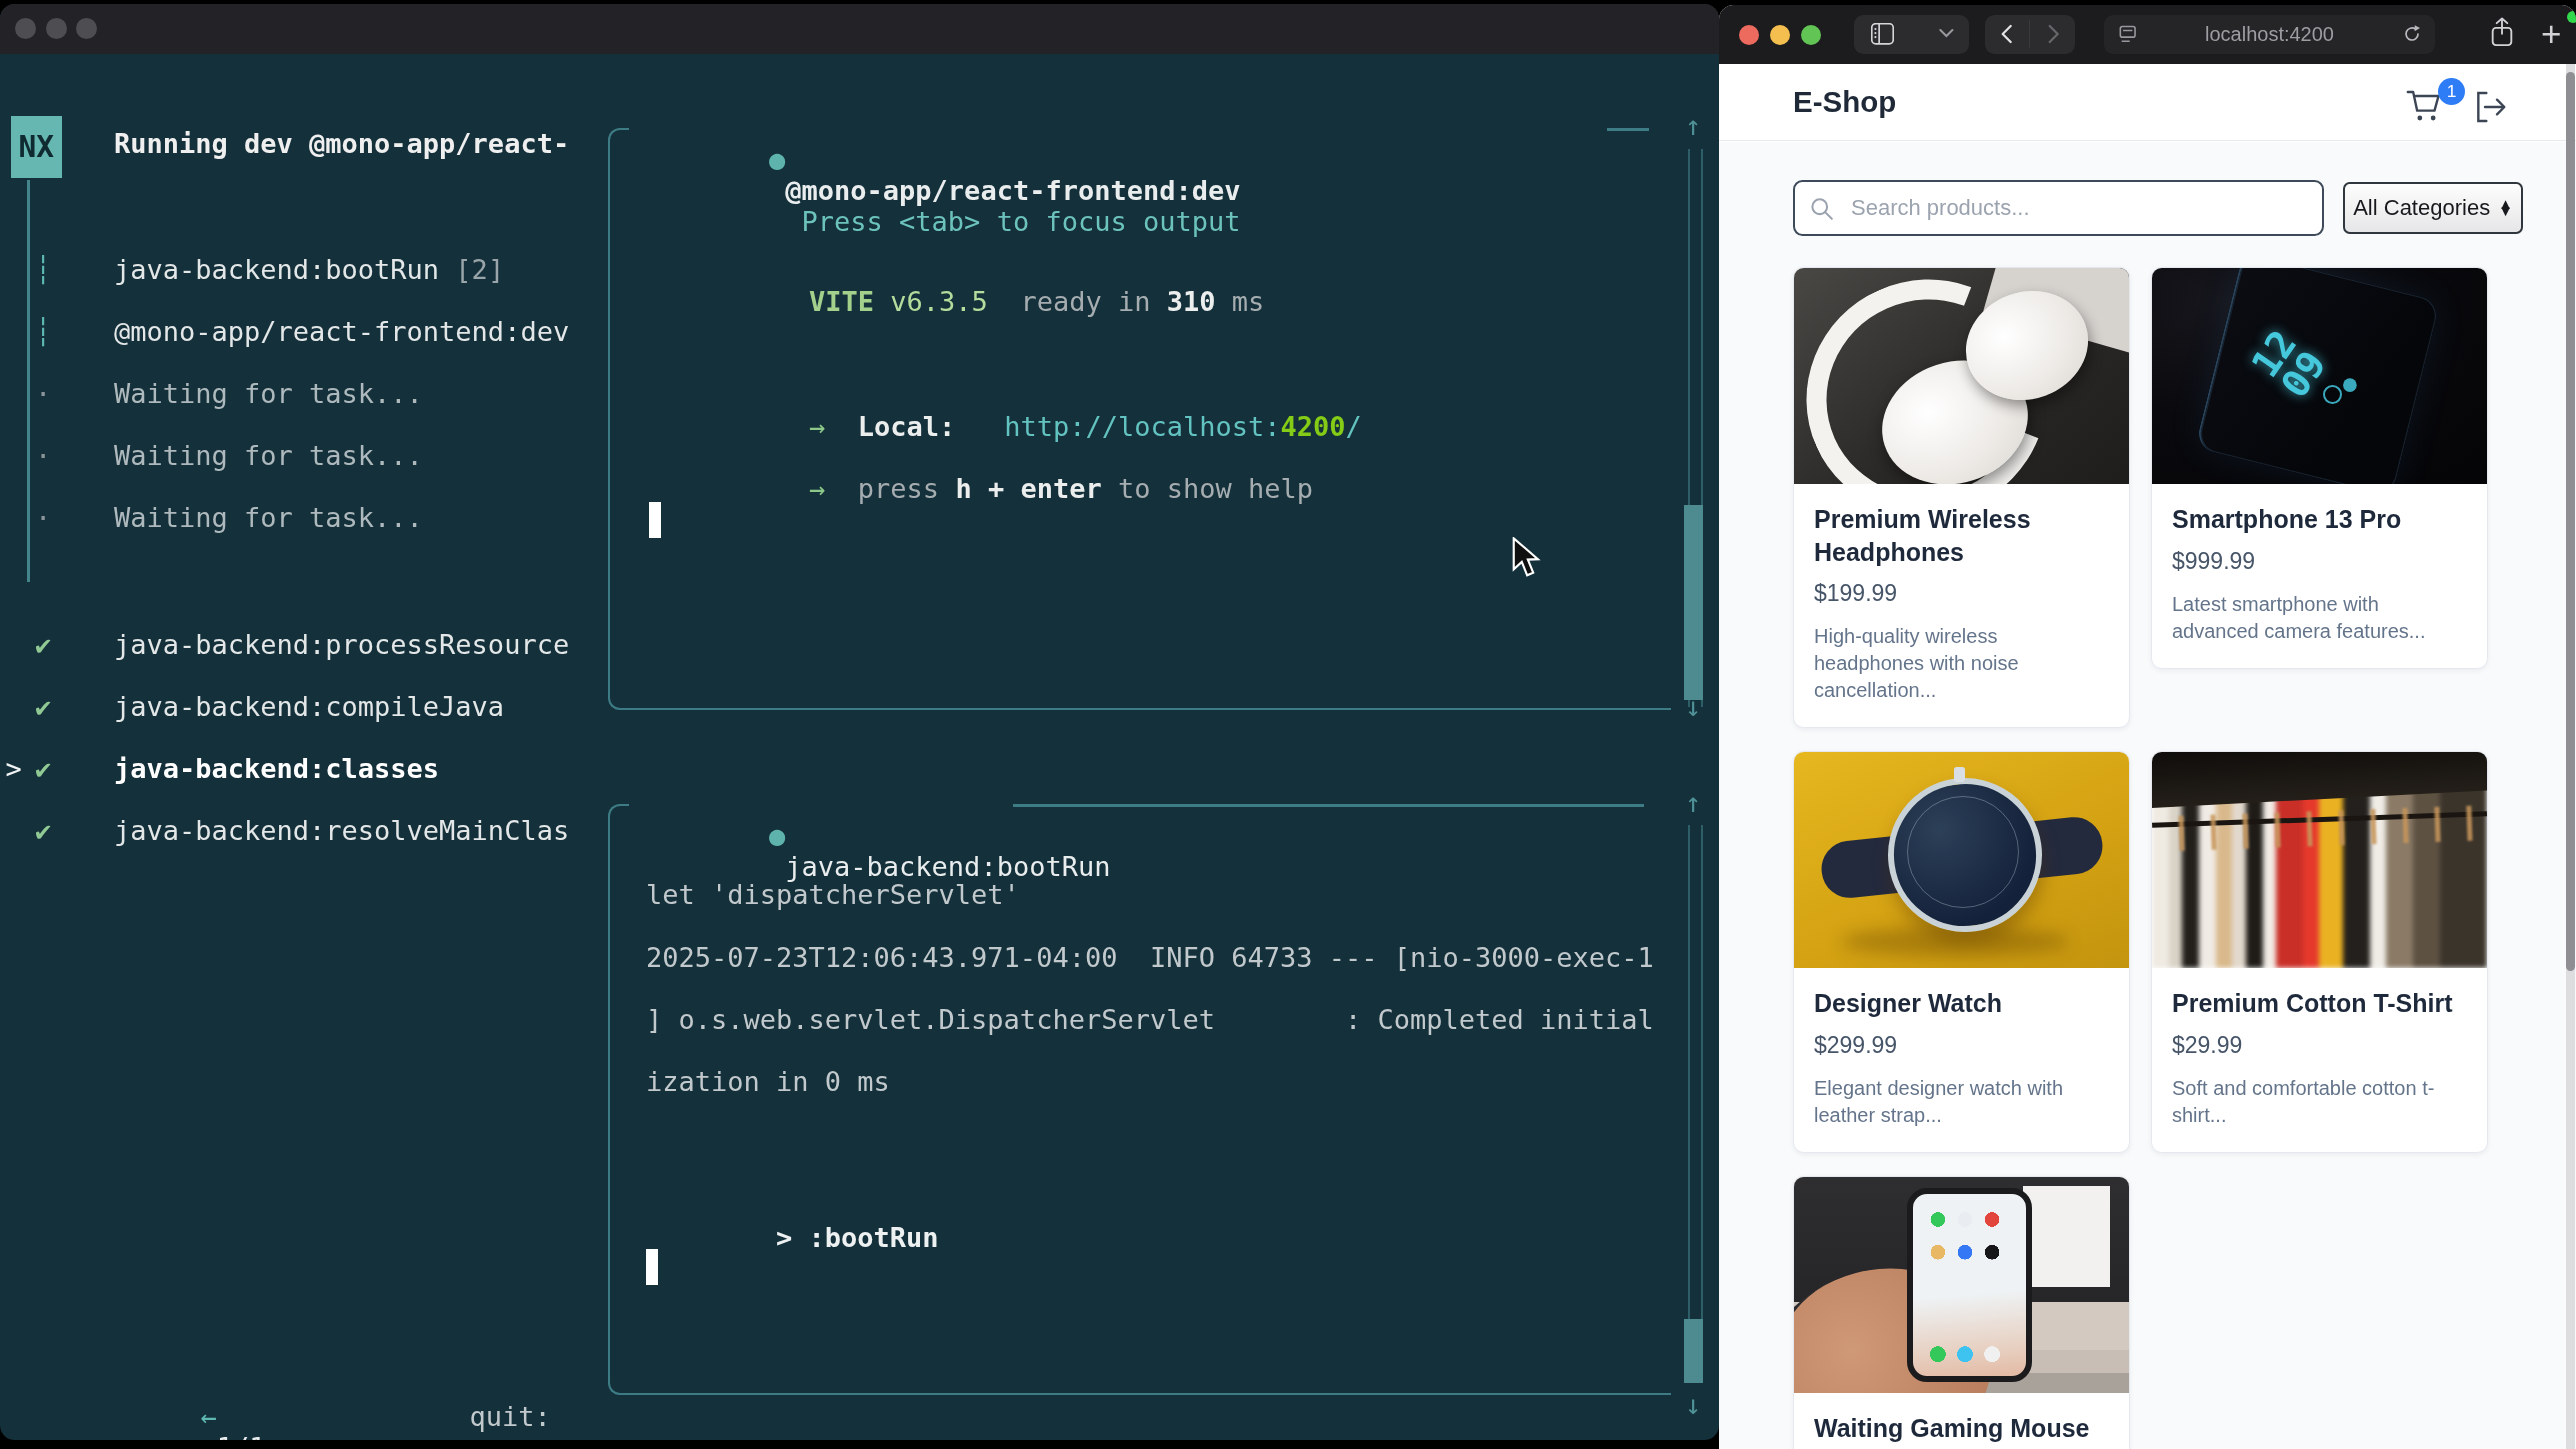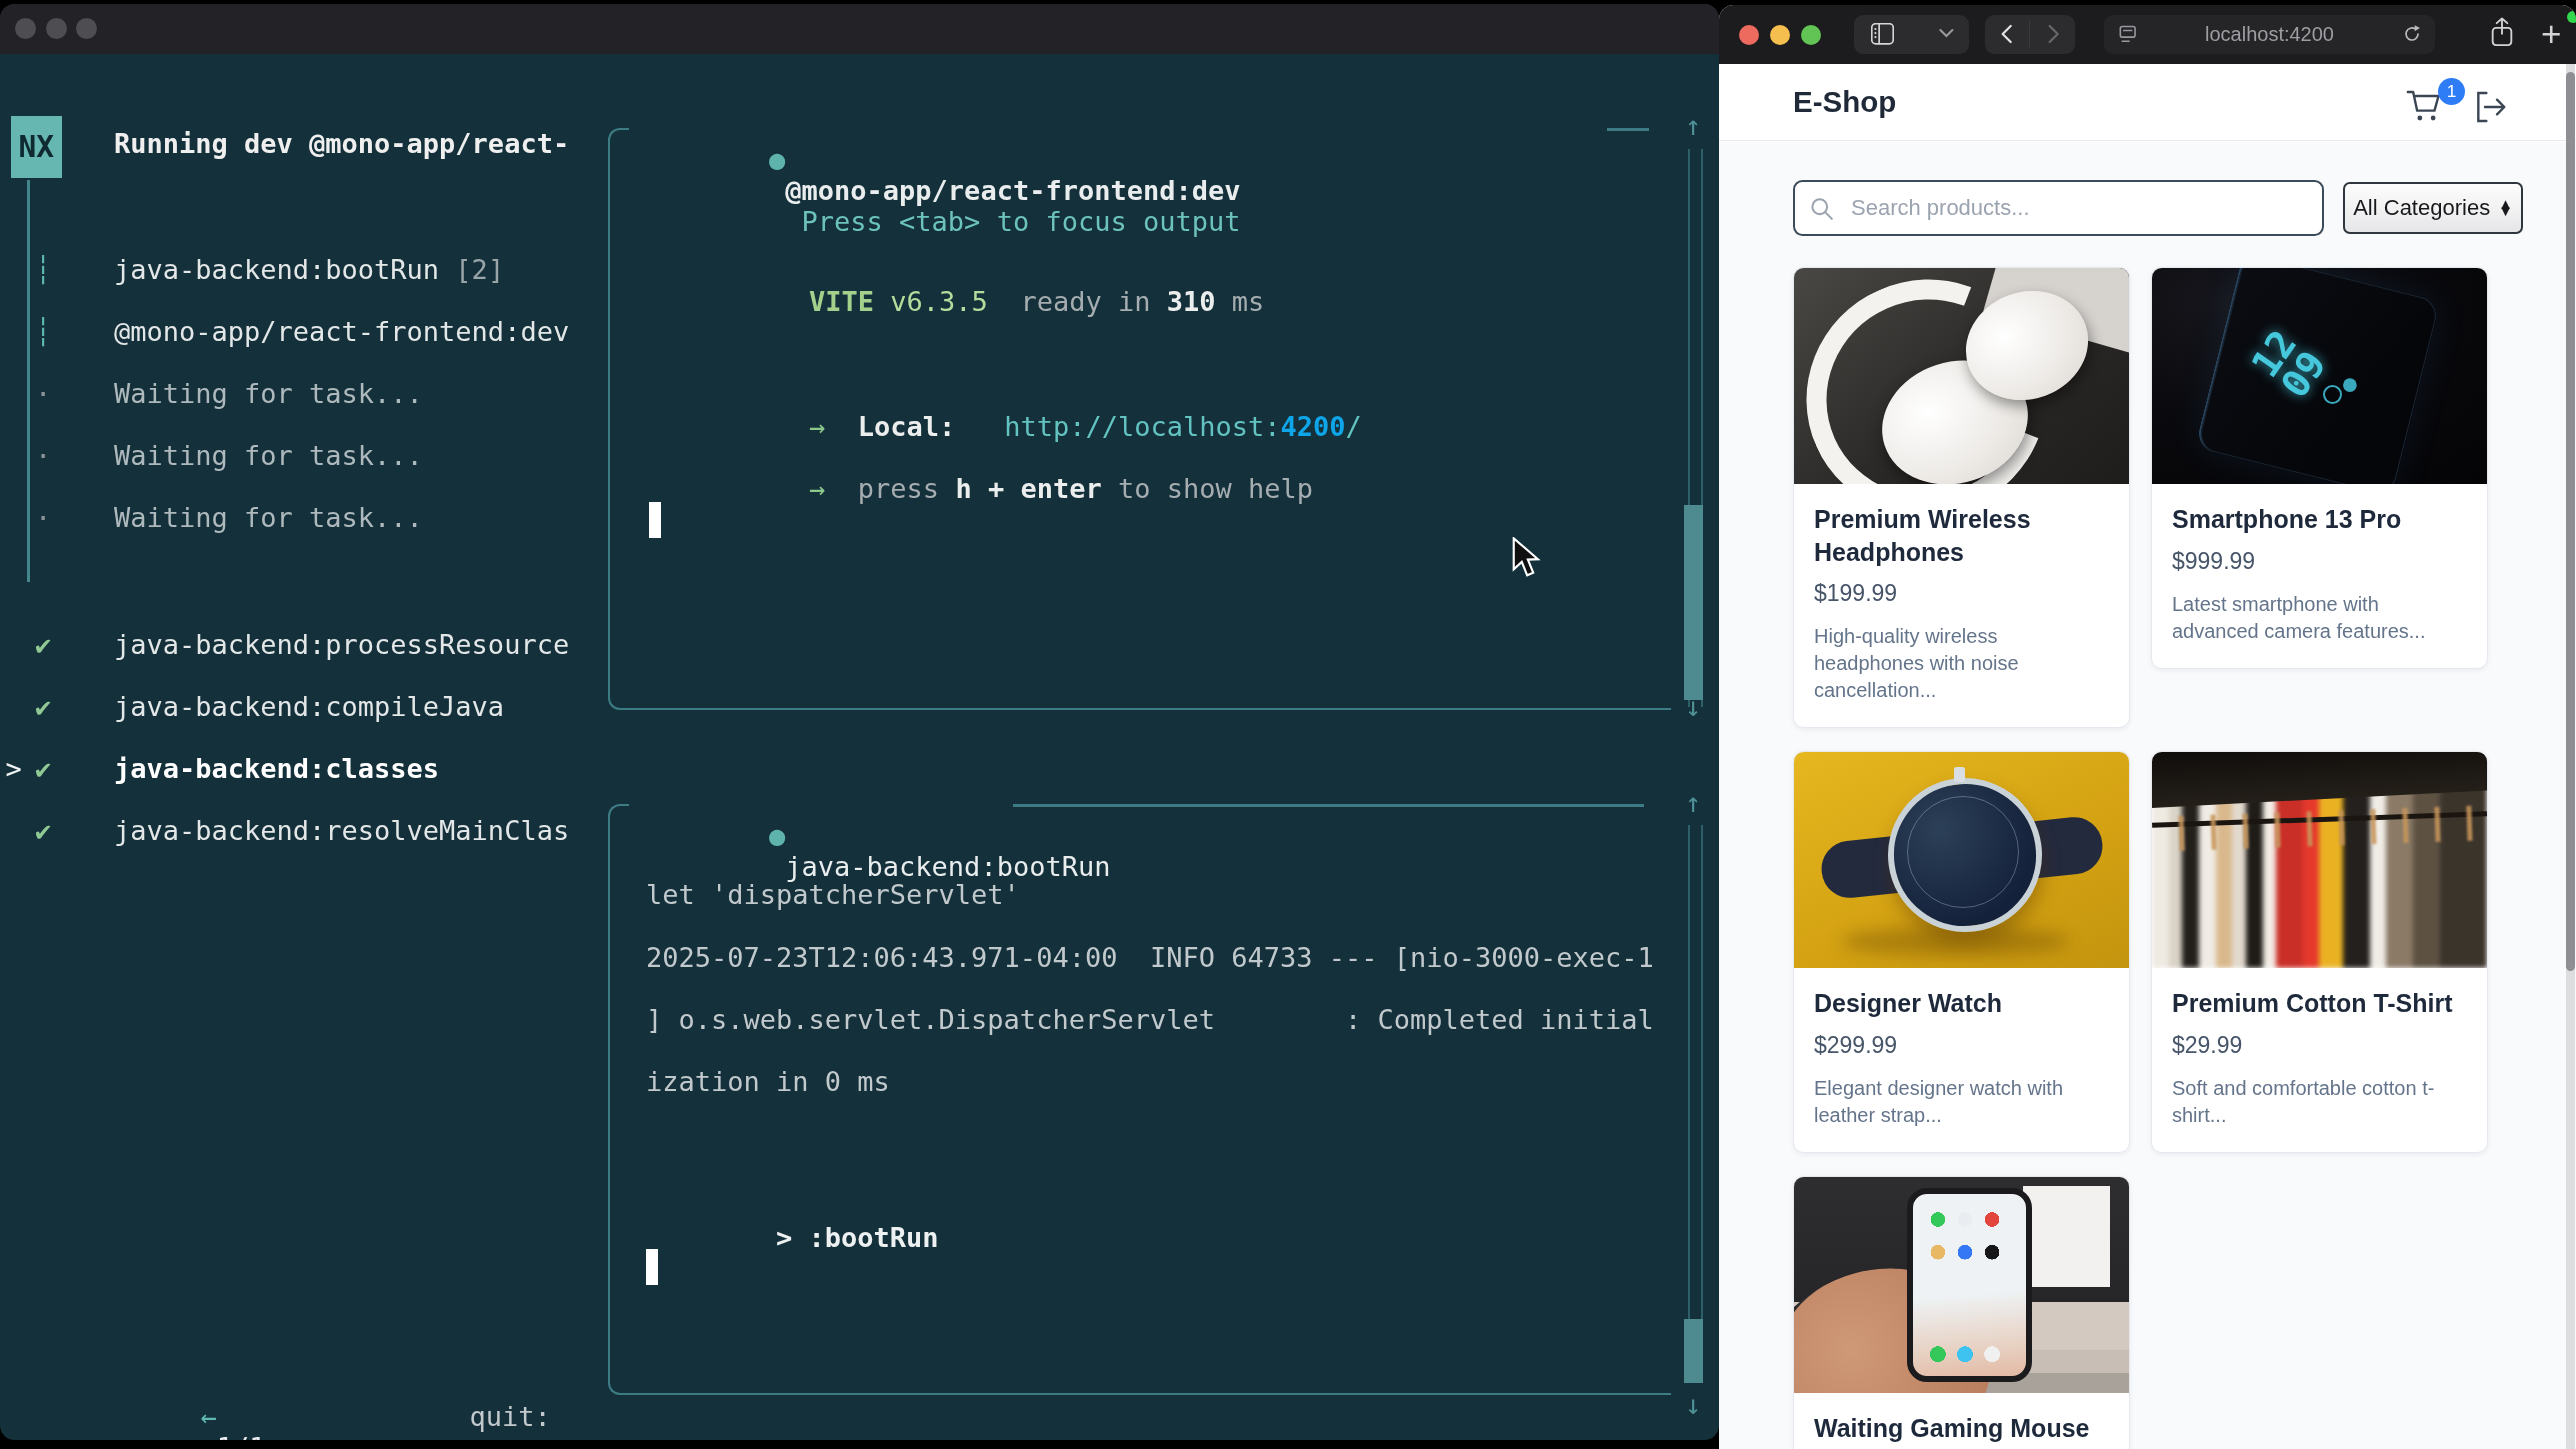--- a/index.html
+++ b/index.html
@@ -40,21 +40,21 @@
   .hdr-bullet{color:#5eb3ad;}
   .hdr-title{color:#e9edee;}
   .hdr-hint{color:#6cc2bc;}
   .hdr-line{position:absolute;height:2.7px;background:#3d7c84;}
   .sb-arrow{position:absolute;color:#4f9196;font-size:27px;font-family:"DejaVu Sans Mono",monospace;}
   .sb-track{position:absolute;width:10.7px;border-left:2.7px solid #2e5f69;border-right:2.7px solid #2e5f69;}
   .sb-thumb{position:absolute;width:19px;background:#4d8b90;}
   .mline{position:absolute;white-space:pre;}
   .g-vite{color:#a3d18c;font-weight:bold;} .g-ver{color:#b4dc9c;}
   .g-dim{color:#a6adb1;} .g-b{color:#eceeee;font-weight:bold;}
-  .g-arrow{color:#8cc88a;} .g-url{color:#62c3c0;} .g-urlb{color:#0ea5e9;font-weight:bold;margin-top:18px;}
+  .g-arrow{color:#8cc88a;} .g-url{color:#62c3c0;} .g-urlb{color:#84cc16;font-weight:bold;margin-top:18px;}
   .g-log{color:#c2c9cd;} .g-bar{color:#9bcf90;} .g-prompt{color:#eef1f2;font-weight:bold;}
   .cursor{position:absolute;width:12px;height:36px;background:#ffffff;}
   
   .browser{position:absolute;left:1719px;top:5.4px;width:857px;height:1444px;background:#fff;
            border-radius:14.8px 14.8px 0 0;overflow:hidden;}
   .toolbar{position:absolute;left:0;top:0;width:100%;height:59px;background:#1c1c1e;}
   .bl-dot{position:absolute;top:19.5px;width:20px;height:20px;border-radius:50%;}
   .pill{position:absolute;top:9.4px;height:39px;background:#2c2c2e;border-radius:9.4px;}
   .addr{background:#252528;display:flex;align-items:center;justify-content:center;}
   .addr-url{color:#9d9da2;font-size:20px;}

